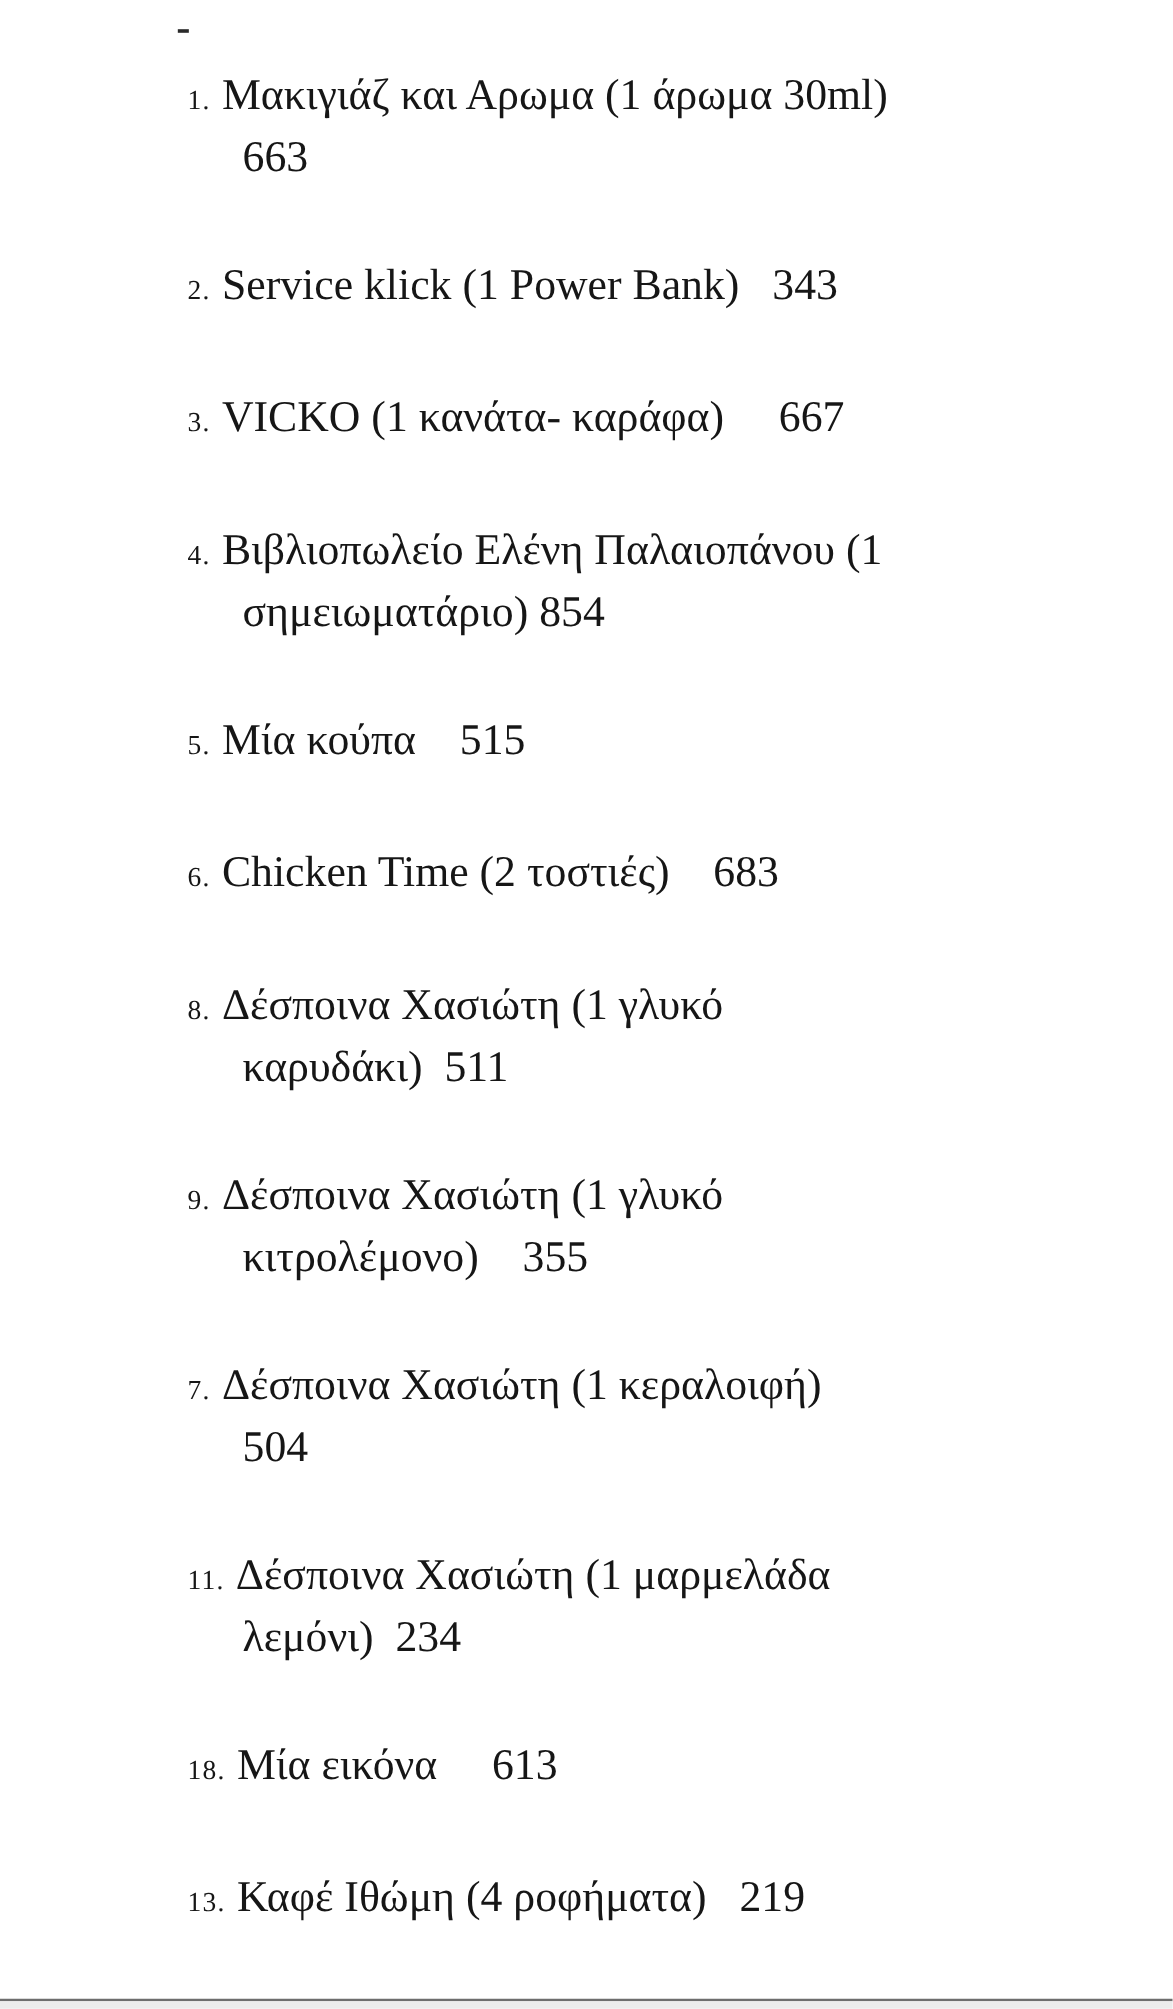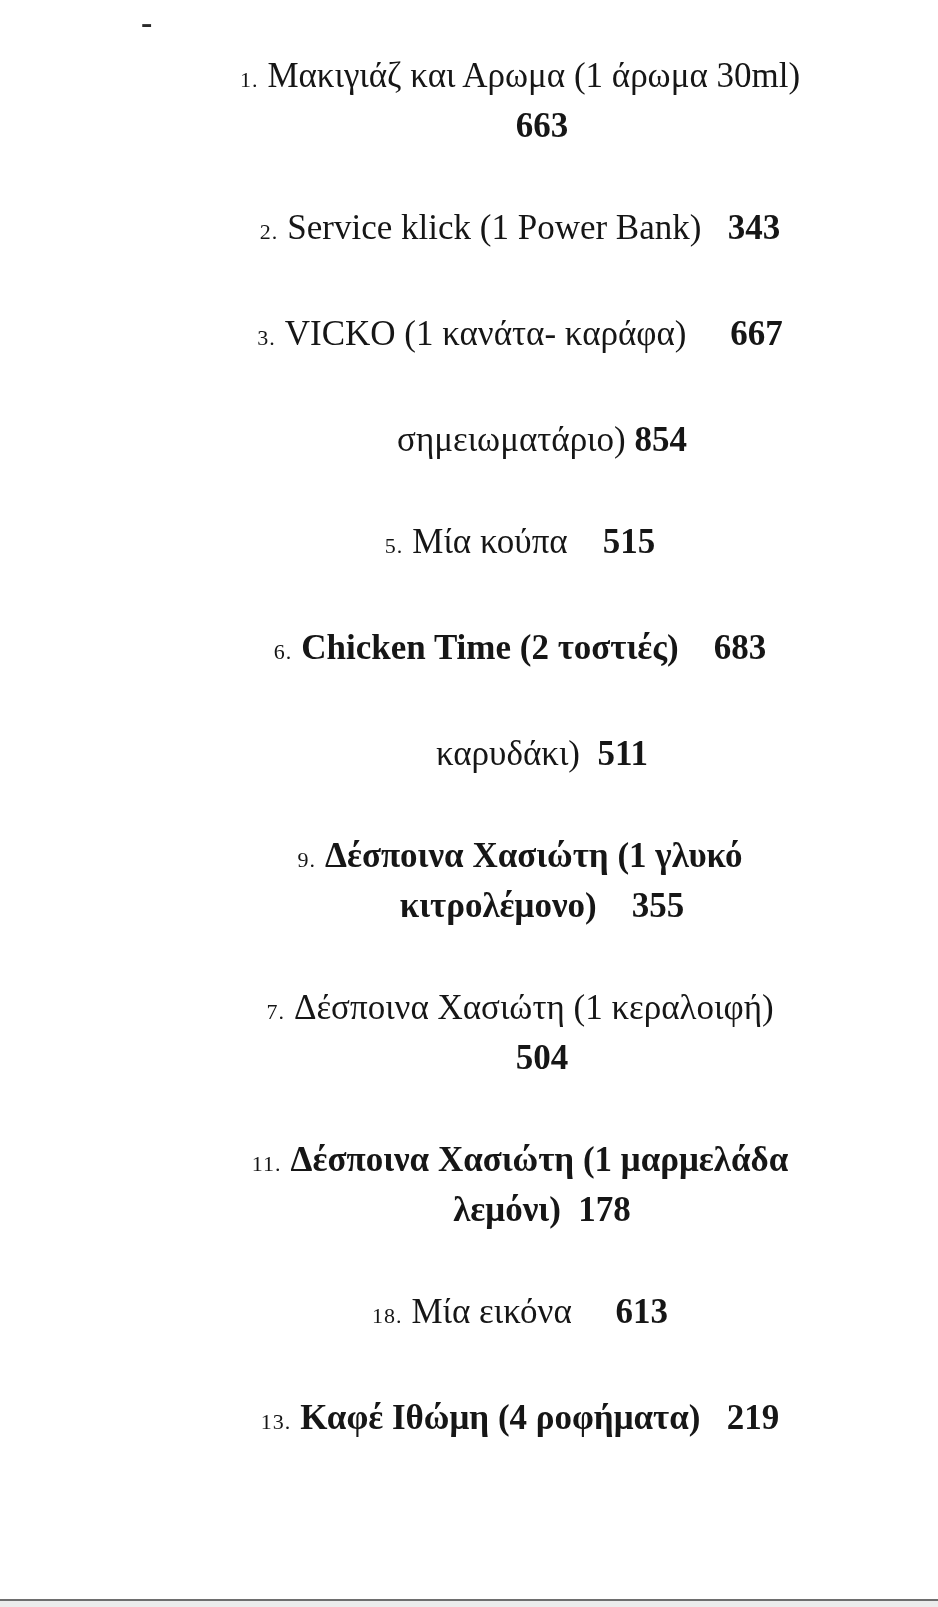--- a/index.html
+++ b/index.html
@@ -25,21 +25,20 @@
     color: #2a2a2a;
   }
   .list {
     position: absolute;
     left: 150px;
     top: 53px;
     width: 740px;
   }
   .item {
     margin-bottom: 56px;
-    text-align: center;
   }
   .item:nth-child(12) {
     margin-bottom: 33px;
   }
   .item:last-child {
     margin-bottom: 0;
   }
   .line {
     font-size: 35px;
     line-height: 46px;
@@ -48,21 +47,21 @@
   .line.rest {
     padding-left: 44px;
   }
   .num {
     font-size: 22px;
     margin-right: 9px;
     font-weight: normal;
     letter-spacing: 1px;
   }
   .b {
-    font-weight: bold;
+    font-weight: normal;
   }
   .divider {
     position: absolute;
     left: 0;
     top: 1599px;
     width: 938px;
     height: 2px;
     background: #6e6e6e;
   }
   .page-edge {
@@ -84,42 +83,44 @@
         <div class="line"><span class="num">1.</span><span>Μακιγιάζ και Αρωμα (1 άρωμα 30ml)</span></div>
         <div class="line rest"><span class="b">663</span></div>
       </div>
       <div class="item">
         <div class="line"><span class="num">2.</span><span>Service klick (1 Power Bank)&nbsp;&nbsp;&nbsp;</span><span class="b">343</span></div>
       </div>
       <div class="item">
         <div class="line"><span class="num">3.</span><span>VICKO (1 κανάτα- καράφα)&nbsp;&nbsp;&nbsp;&nbsp;&nbsp;</span><span class="b">667</span></div>
       </div>
       <div class="item">
+        <div class="line"><span class="num">4.</span><span>Βιβλιοπωλείο Ελένη Παλαιοπάνου (1</span></div>
         <div class="line rest"><span>σημειωματάριο)&nbsp;</span><span class="b">854</span></div>
       </div>
       <div class="item">
         <div class="line"><span class="num">5.</span><span>Μία κούπα&nbsp;&nbsp;&nbsp;&nbsp;</span><span class="b">515</span></div>
       </div>
       <div class="item">
         <div class="line"><span class="num">6.</span><span class="b">Chicken Time (2 τοστιές)&nbsp;&nbsp;&nbsp;&nbsp;</span><span class="b">683</span></div>
       </div>
       <div class="item">
+        <div class="line"><span class="num">8.</span><span>Δέσποινα Χασιώτη (1 γλυκό</span></div>
         <div class="line rest"><span>καρυδάκι)&nbsp;&nbsp;</span><span class="b">511</span></div>
       </div>
       <div class="item">
         <div class="line"><span class="num">9.</span><span class="b">Δέσποινα Χασιώτη (1 γλυκό</span></div>
         <div class="line rest"><span class="b">κιτρολέμονο)&nbsp;&nbsp;&nbsp;&nbsp;</span><span class="b">355</span></div>
       </div>
       <div class="item">
         <div class="line"><span class="num">7.</span><span>Δέσποινα Χασιώτη (1 κεραλοιφή)</span></div>
         <div class="line rest"><span class="b">504</span></div>
       </div>
       <div class="item">
         <div class="line"><span class="num">11.</span><span class="b">Δέσποινα Χασιώτη (1 μαρμελάδα</span></div>
-        <div class="line rest"><span class="b">λεμόνι)&nbsp;&nbsp;</span><span class="b">178</span></div>
+        <div class="line rest"><span class="b">λεμόνι)&nbsp;&nbsp;</span><span class="b">234</span></div>
       </div>
       <div class="item">
         <div class="line"><span class="num">18.</span><span>Μία εικόνα&nbsp;&nbsp;&nbsp;&nbsp;&nbsp;</span><span class="b">613</span></div>
       </div>
       <div class="item">
         <div class="line"><span class="num">13.</span><span class="b">Καφέ Ιθώμη (4 ροφήματα)&nbsp;&nbsp;&nbsp;</span><span class="b">219</span></div>
       </div>
     </div>
   <div class="divider"></div>
   <div class="page-edge"></div>

